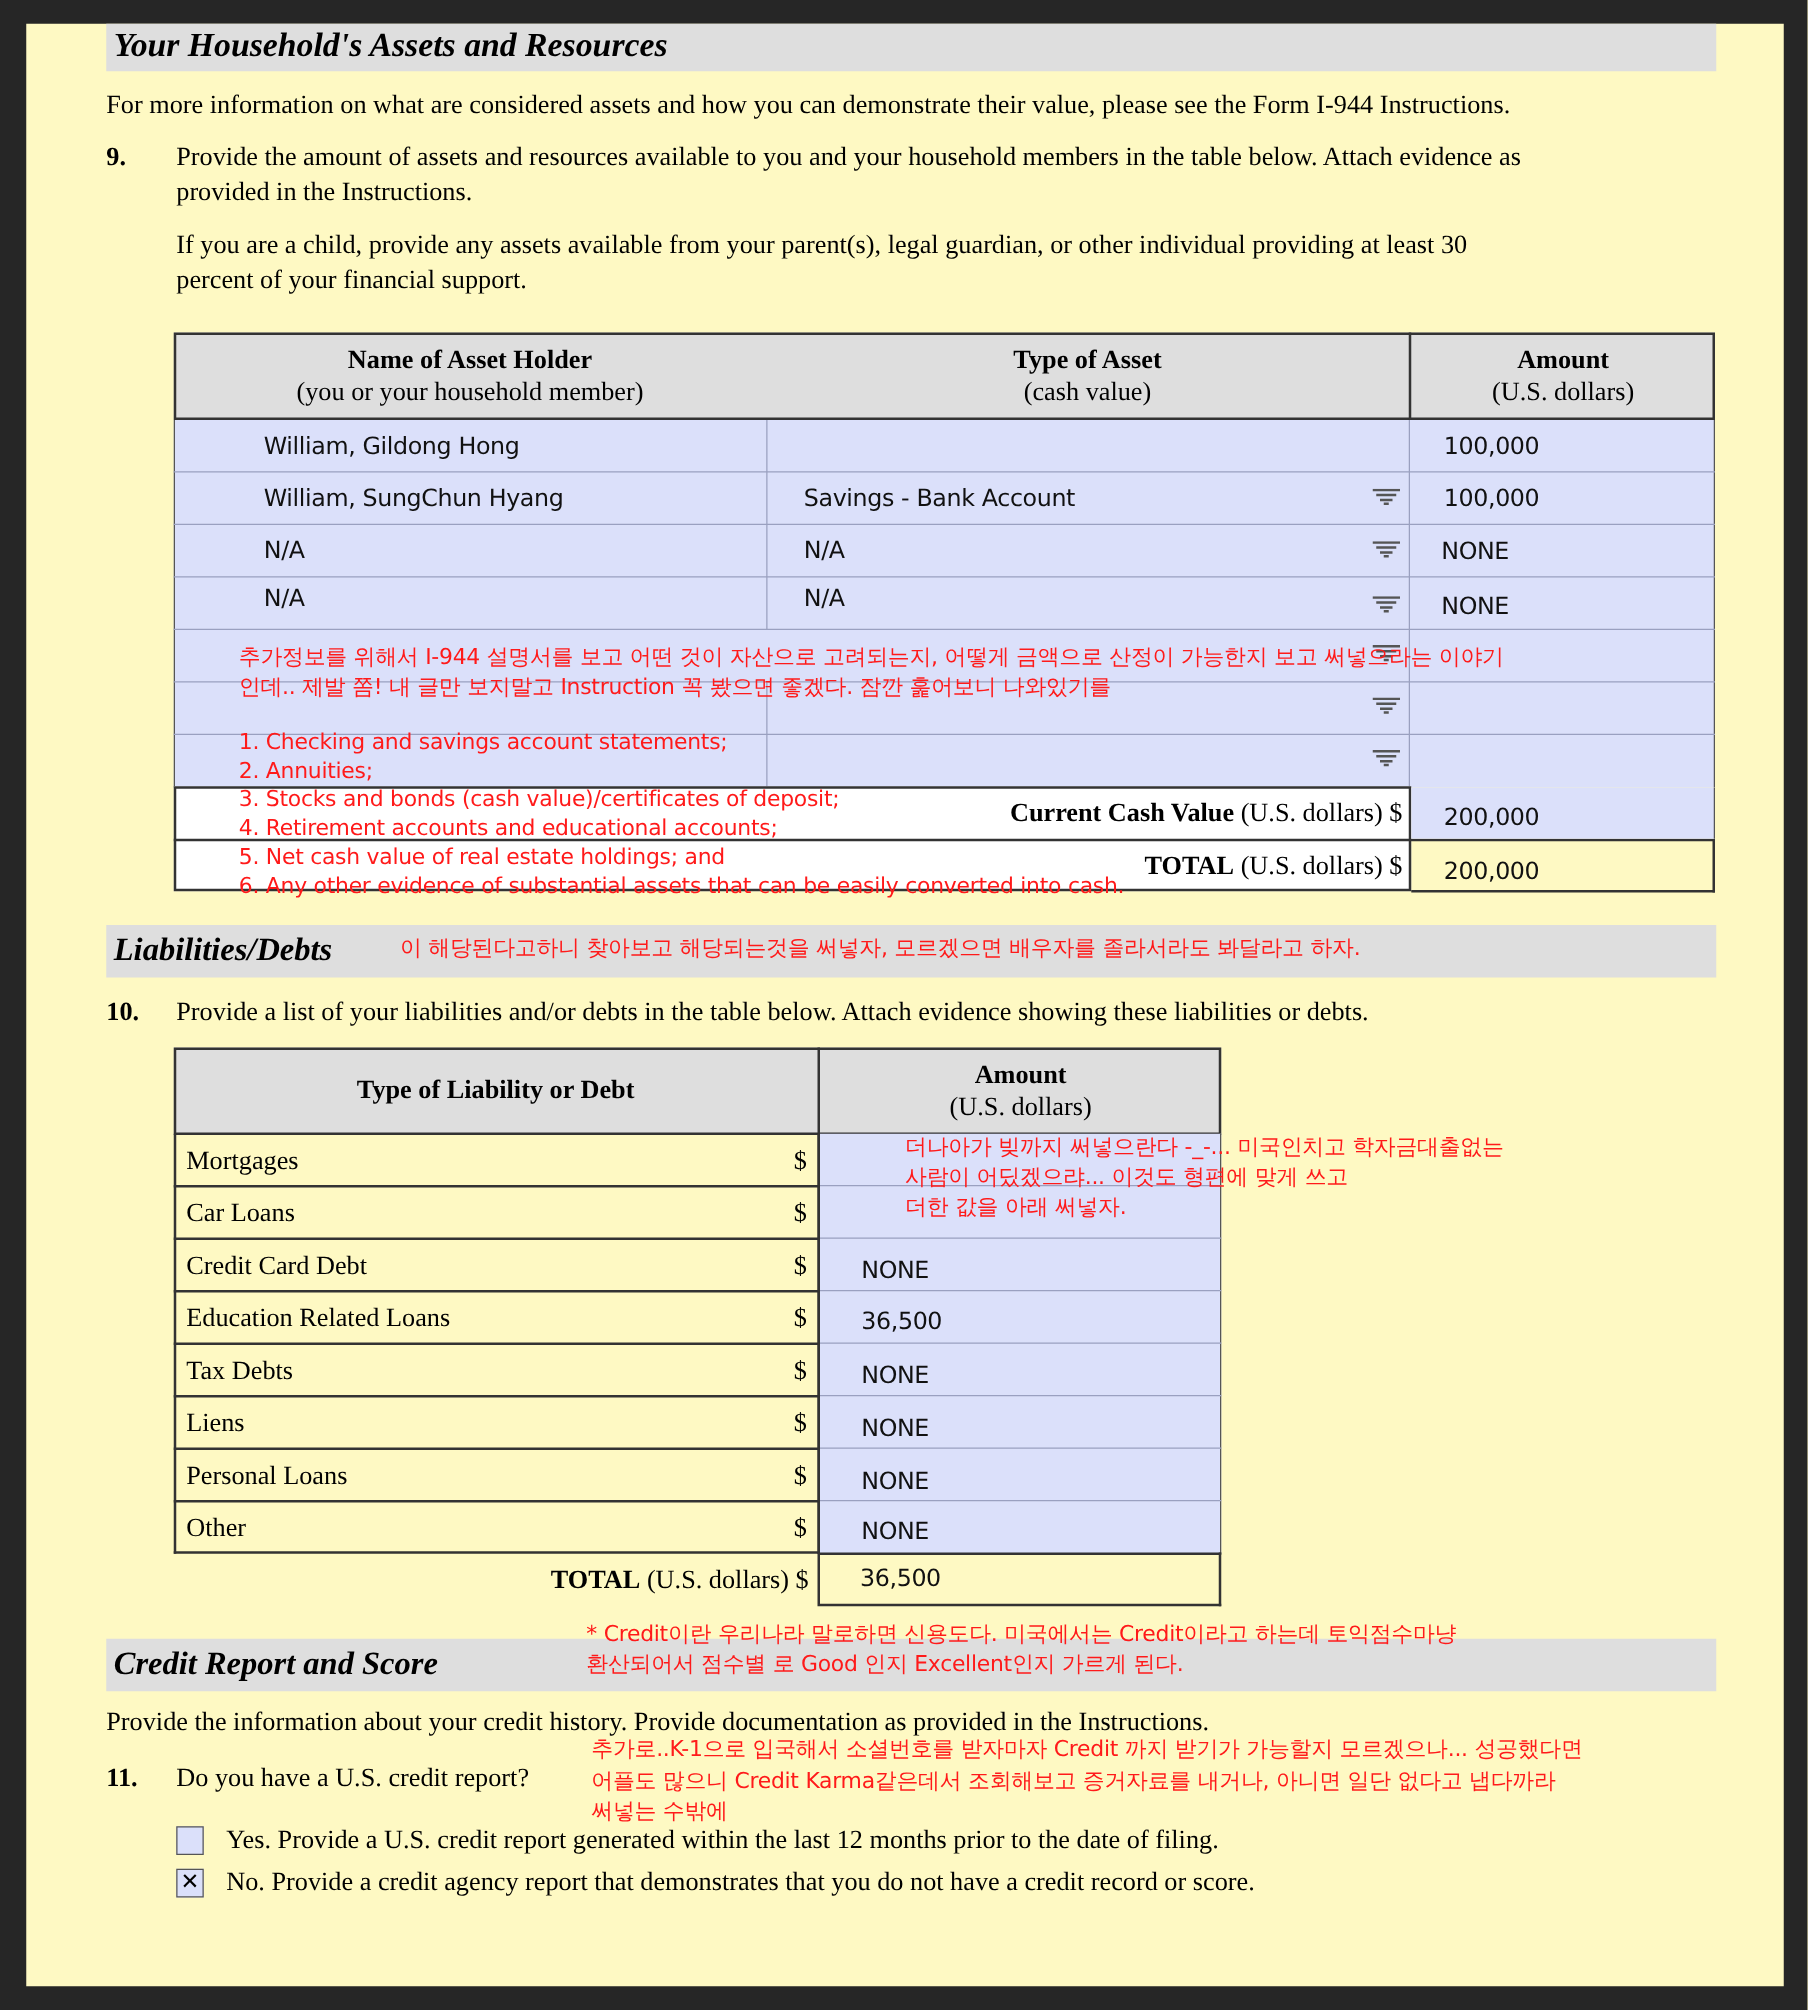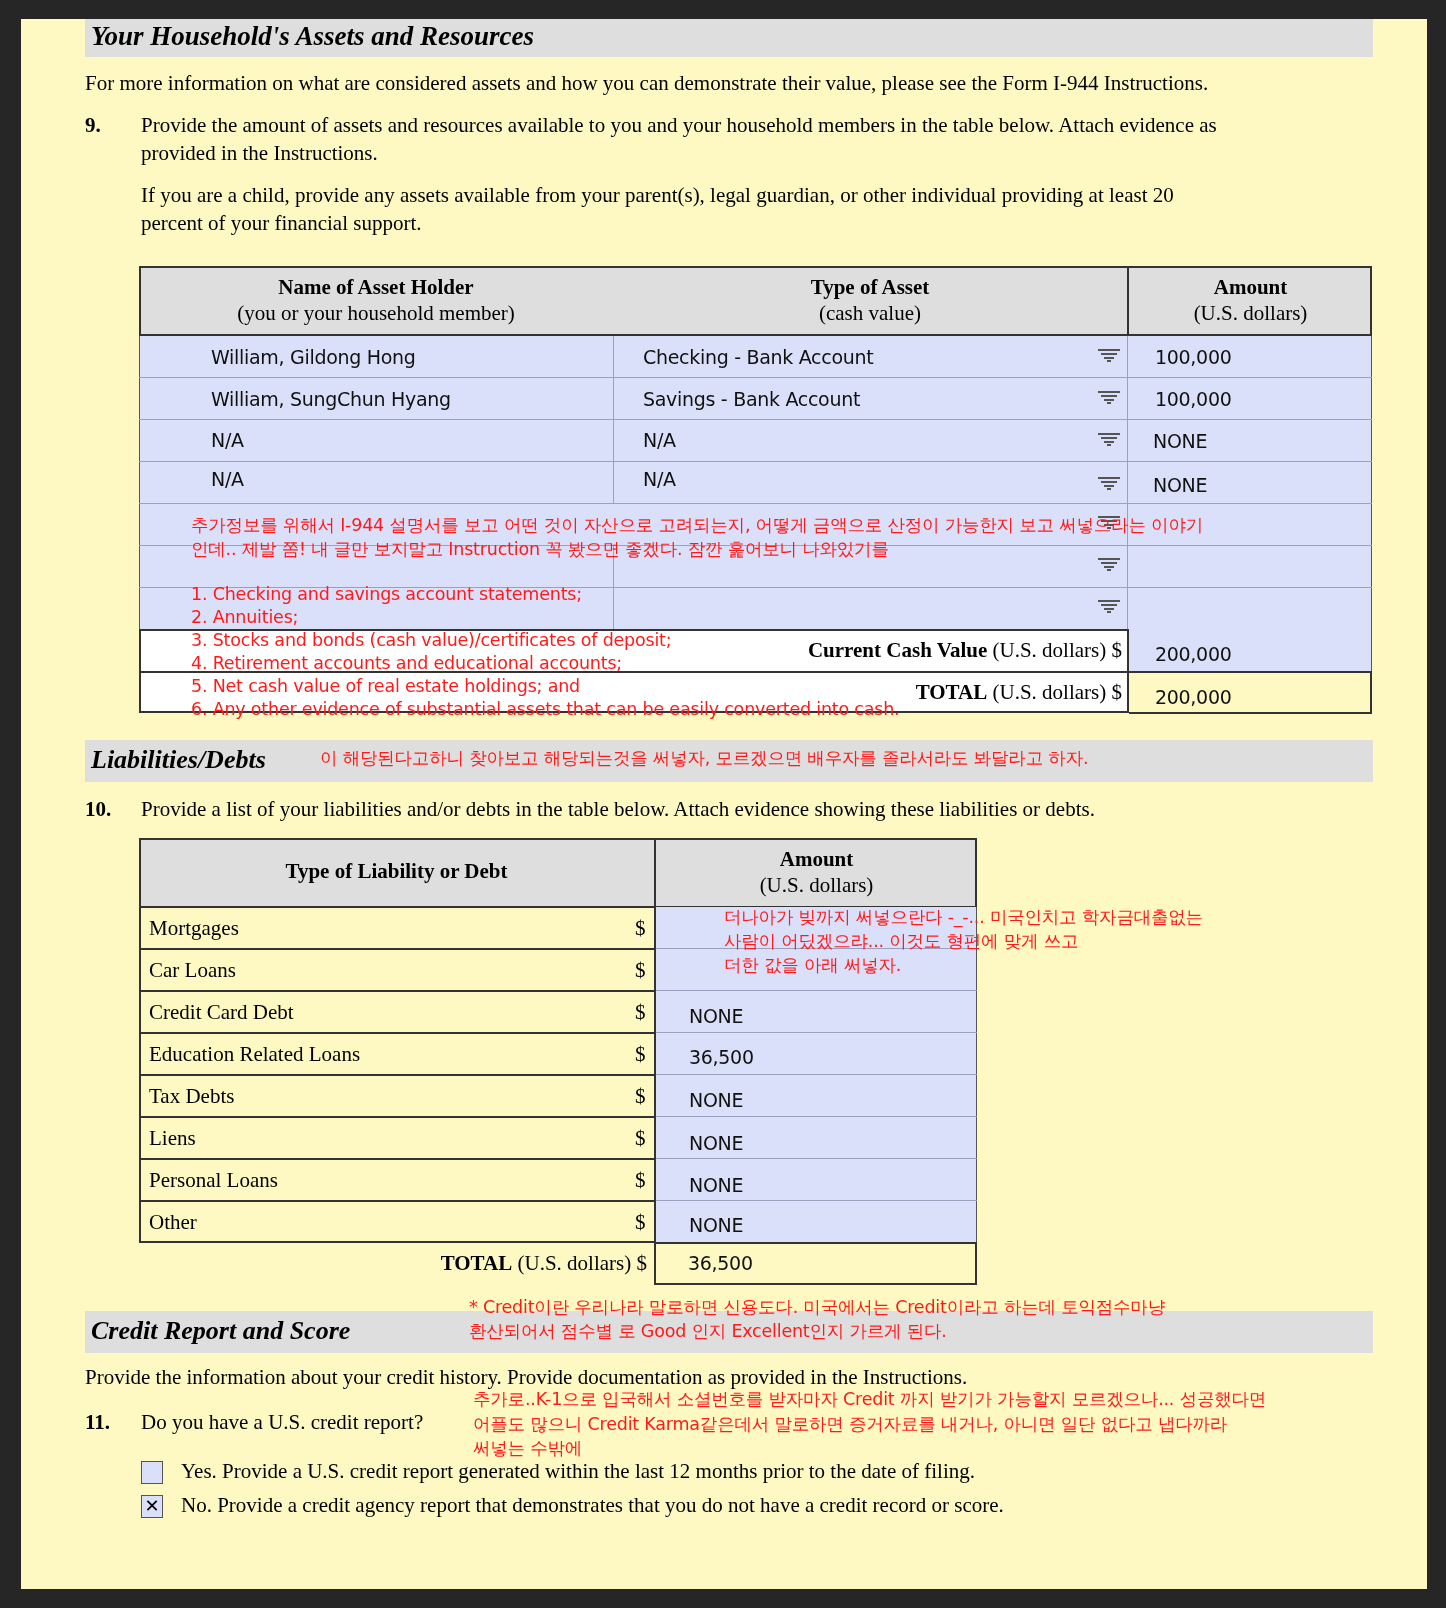--- a/index.html
+++ b/index.html
@@ -29,21 +29,21 @@
 
   <div class="sec-bar" style="top:0; height:38px;">
     <span class="sec-title" style="top:2px;">Your Household's Assets and Resources</span>
   </div>
 
   <div class="para" style="left:64px; top:52px;">For more information on what are considered assets and how you can demonstrate their value, please see the Form I-944 Instructions.</div>
 
   <div class="num" style="left:64px; top:94px;">9.</div>
   <div class="para" style="left:120px; top:94px;">Provide the amount of assets and resources available to you and your household members in the table below.  Attach evidence as</div>
   <div class="para" style="left:120px; top:122px;">provided in the Instructions.</div>
-  <div class="para" style="left:120px; top:164px;">If you are a child, provide any assets available from your parent(s), legal guardian, or other individual providing at least 20</div>
+  <div class="para" style="left:120px; top:164px;">If you are a child, provide any assets available from your parent(s), legal guardian, or other individual providing at least 30</div>
   <div class="para" style="left:120px; top:192px;">percent of your financial support.</div>
 
   <div class="abs" style="left:118px; top:247px; width:1233px; height:448px;">
 
     <div class="abs" style="left:0; top:0; width:1233px; height:70px; background:#dedede; border:2px solid #333; box-sizing:border-box;"></div>
     <div class="bvline" style="left:988px; top:0; height:70px;"></div>
     <div class="hdr" style="left:474px; top:8px; width:514px;">
       <b>Type of Asset</b><br>
       <span>(cash value)</span>
     </div>
@@ -55,29 +55,20 @@
       <b>Amount</b><br>
       <span>(U.S. dollars)</span>
     </div>
 
     <div class="abs fill" style="left:0; top:70px; width:1233px; height:294px; border-left:1px solid #555; border-right:1px solid #555; box-sizing:border-box;"></div>
 
     <div class="abs" style="left:0; top:70px; width:1233px; height:42px;">
       <div class="abs" style="left:0;top:0;width:474px;height:42px;padding-left:44px;">
           <span class="field-txt" style="left:72px; top:10px;">William, Gildong Hong</span>
         </div>
-      <div class="abs" style="left:474px;top:0;width:514px;height:42px;">
-          <span class="field-txt" style="left:30px; top:10px;">Checking - Bank Account</span>
-        <svg class="dd" style="left:485px; top:13px;" viewBox="0 0 22 14">
-            <rect x="0" y="0" width="22" height="2" fill="#555"></rect>
-            <rect x="3" y="4" width="16" height="2" fill="#555"></rect>
-            <rect x="6" y="8" width="10" height="2" fill="#555"></rect>
-            <rect x="9" y="11" width="4" height="2" fill="#555"></rect>
-          </svg>
-      </div>
       <div class="abs" style="left:988px;top:0;width:245px;height:42px;">
           <span class="field-txt" style="left:28px; top:10px;">100,000</span>
         </div>
     </div>
 
     <div class="abs" style="left:0; top:112px; width:1233px; height:42px;">
       <div class="abs" style="left:0;top:0;width:474px;height:42px;">
           <span class="field-txt" style="left:72px; top:10px;">William, SungChun Hyang</span>
         </div>
       <div class="abs" style="left:474px;top:0;width:514px;height:42px;">
@@ -309,21 +300,21 @@
 
   <div class="sec-bar" style="top:1292px; height:42px;">
     <span class="sec-title" style="top:5px; font-size:26px;">Credit Report and Score</span>
   </div>
   <div class="kr" style="left:448px; top:1276px;">* Credit이란 우리나라 말로하면 신용도다. 미국에서는 Credit이라고 하는데 토익점수마냥</div>
   <div class="kr" style="left:448px; top:1300px;">환산되어서 점수별 로 Good 인지 Excellent인지 가르게 된다.</div>
 
   <div class="para" style="left:64px; top:1346px;">Provide the information about your credit history.  Provide documentation as provided in the Instructions.</div>
 
   <div class="kr" style="left:452px; top:1368px;">추가로..K-1으로 입국해서 소셜번호를 받자마자 Credit 까지 받기가 가능할지 모르겠으나... 성공했다면</div>
-  <div class="kr" style="left:452px; top:1393px;">어플도 많으니 Credit Karma같은데서 말로하면 증거자료를 내거나, 아니면 일단 없다고 냅다까라</div>
+  <div class="kr" style="left:452px; top:1393px;">어플도 많으니 Credit Karma같은데서 조회해보고 증거자료를 내거나, 아니면 일단 없다고 냅다까라</div>
   <div class="kr" style="left:452px; top:1417px;">써넣는 수밖에</div>
 
   <div class="num" style="left:64px; top:1391px;">11.</div>
   <div class="para" style="left:120px; top:1391px;">Do you have a U.S. credit report?</div>
 
   <div class="abs" style="left:120px; top:1440px; width:1000px; height:30px;">
     <div class="cb" style="left:0; top:2px;"></div>
     <span class="para" style="left:40px; top:0;">Yes.  Provide a U.S. credit report generated within the last 12 months prior to the date of filing.</span>
   </div>
   <div class="abs" style="left:120px; top:1474px; width:1000px; height:30px;">

